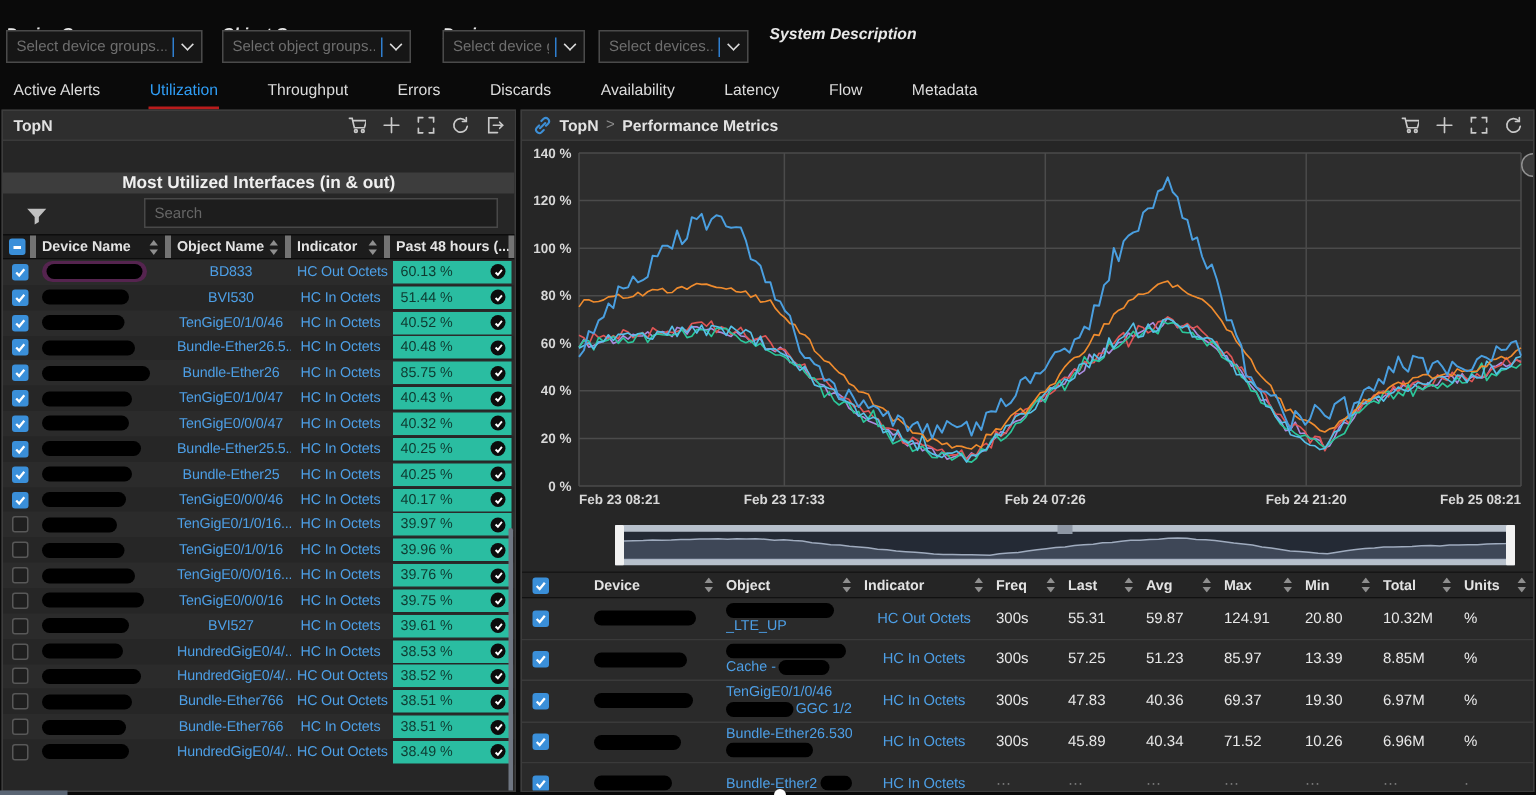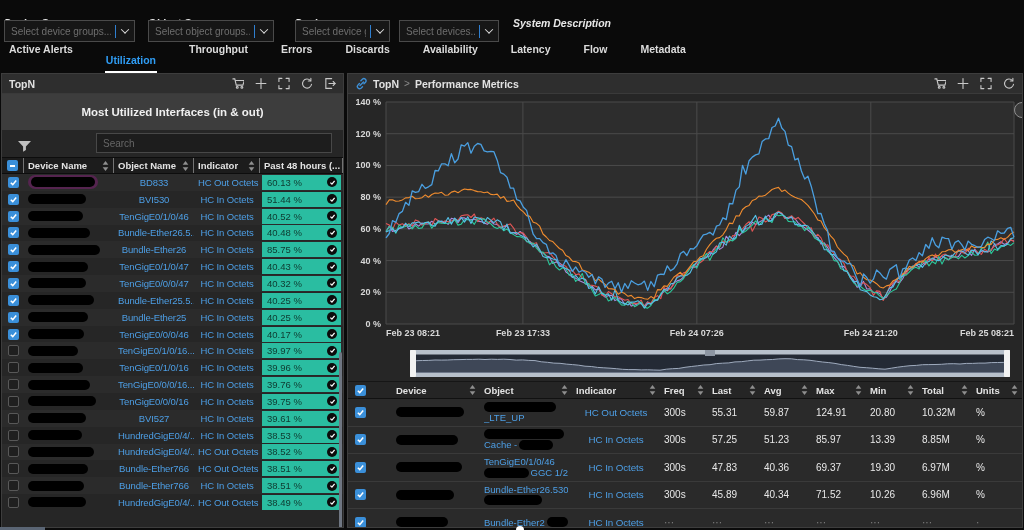--- a/index.html
+++ b/index.html
@@ -11,49 +11,49 @@
   .fgroup-label { position:absolute; top:17px; font-size:10.5px; font-weight:bold; color:#e8e8e8;font-style:italic; }
   .select { position:absolute; top:20px; height:22px; background:#161616; border:1px solid #4a4a4a;
             display:flex; align-items:center; font-size:10px; color:#6e6e6e; padding:0 6px; cursor:pointer; }
   .select .ph { flex:1; overflow:hidden; white-space:nowrap; }
   .select .bar { width:1px; height:13px; background:#2f7fd0; margin:0 6px 0 4px; flex:none; }
   .chev { width:6px; height:6px; border-right:1.6px solid #dcdcdc; border-bottom:1.6px solid #dcdcdc;
           transform:rotate(45deg) translate(-1px,-1px); flex:none; }
 
   
   .tabs { height:26px; display:flex; align-items:flex-end; padding-left:8px; position:relative; }
-  .tab { font-size:10.5px; font-weight:bold; color:#dcdcdc; padding:5px 1px 18px; margin-right:31px; cursor:pointer; }
-  .tab.active { color:#2f9df5; border-bottom:2px solid #ffffff; padding-bottom:5px; }
+  .tab { font-size:10.5px; font-weight:normal; color:#dcdcdc; padding:5px 1px 7px; margin-right:31px; cursor:pointer; }
+  .tab.active { color:#2f9df5; border-bottom:2px solid #b91c1c; padding-bottom:5px; }
 
   
   .main { display:flex; gap:3px; padding:0 1px; height:457px; }
   .panel { background:#262626; border:1px solid #3d3d3d; position:relative; height:455px; overflow:hidden; }
   .panel.left { width:343px; }
   .panel.right { flex:1; }
 
   .phead { height:20px; background:#2e2e2e; border-bottom:1px solid #3a3a3a; display:flex;
            align-items:center; padding:0 7px; font-size:10.5px; font-weight:bold; color:#e2e2e2; gap:5px; }
   .phead .sp { flex:1; }
   .picons { display:flex; gap:11px; align-items:center; }
   .picon { display:flex; cursor:pointer; }
   .crumb-sep { color:#8a8a8a; font-weight:normal; font-size:10px; }
 
   
-  .ltitle { height:36px; background:#3d3d3d; display:flex; align-items:center; justify-content:center;
-            font-size:11.5px; font-weight:bold; color:#f0f0f0; }
+  .ltitle { height:14px; background:#3d3d3d; display:flex; align-items:center; justify-content:center;
+            font-size:11.5px; font-weight:bold; color:#f0f0f0;margin-top:21px; }
   .searchrow { height:27px; position:relative; }
   .funnel { position:absolute; left:16px; top:8px; cursor:pointer; }
   .searchinput { position:absolute; left:94px; top:3px; width:236px; height:20px; background:#1d1d1d;
                  border:1px solid #484848; color:#bbb; font-size:10px; padding:0 6px; outline:none; }
   .searchinput::placeholder { color:#666; }
 
   .lt-head { display:grid; grid-template-columns:22px 90px 80px 66px 1fr; height:17px; background:#1c1c1c;
              border-top:1px solid #0d0d0d; border-bottom:1px solid #0d0d0d; align-items:center; }
   .hcell { display:flex; align-items:center; gap:3px; font-size:9.5px; font-weight:bold; color:#e3e3e3;
-           padding:0 4px; height:100%; border-right:1px solid #737373; overflow:hidden; white-space:nowrap; }
+           padding:0 4px; height:100%; border-right:4px solid #737373; overflow:hidden; white-space:nowrap; }
   .hcell .sorticon { margin-left:auto; flex:none; }
   .lt-row { display:grid; grid-template-columns:22px 90px 80px 66px 1fr; height:16.85px; align-items:center; }
   .lt-row:nth-child(odd) { background:#2b2b2b; }
   .lt-row:nth-child(even) { background:#262626; }
   .cellblue { color:#4d9fe6; font-size:9.5px; padding:0 4px; white-space:nowrap; overflow:hidden; letter-spacing:-0.1px;text-align:center; }
   .blob { background:#000; border-radius:6px; height:10px; display:inline-block; vertical-align:middle; }
   .blobwrap { padding:0 4px; display:flex; align-items:center; }
   .pill { background:#55244f; border-radius:7px; padding:2px 3px; display:inline-flex; }
   .vcell { height:15px; margin:0 2px; background:#2abda1; display:flex; align-items:center; padding:0 4px 0 5px; }
   .vtext { font-size:9.5px; color:#0e3a30; flex:1; }

